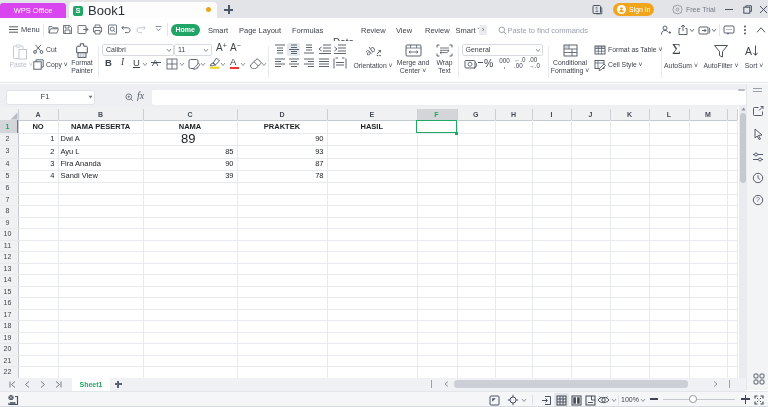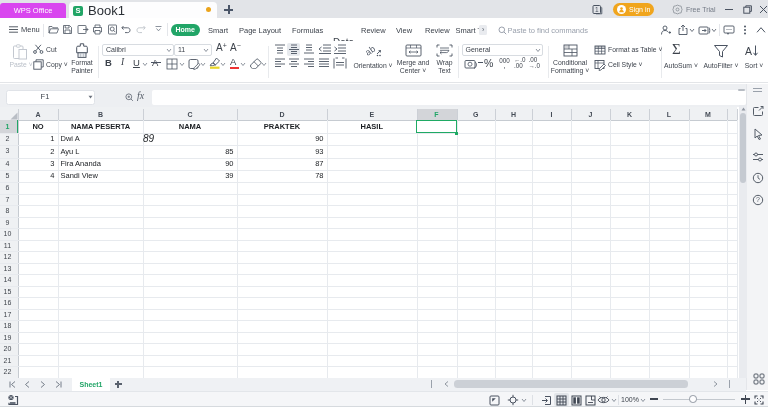--- a/index.html
+++ b/index.html
@@ -445,21 +445,21 @@
   <div class="abs" style="left:689px;top:15.400000000000006px;width:0.8px;height:257.5px;background:#e7eaee;"></div>
   <div class="abs" style="left:727px;top:15.400000000000006px;width:0.8px;height:257.5px;background:#e7eaee;"></div>
   <div class="abs" style="left:737px;top:15.400000000000006px;width:0.8px;height:257.5px;background:#e7eaee;"></div>
   <div class="abs" style="left:18px;top:16.7px;width:40px;text-align:center;font-size:7.5px;color:#1b1e22;font-weight:bold;line-height:9px;">NO</div>
   <div class="abs" style="left:58px;top:16.7px;width:85px;text-align:center;font-size:7.5px;color:#1b1e22;font-weight:bold;line-height:9px;">NAMA PESERTA</div>
   <div class="abs" style="left:143px;top:16.7px;width:94px;text-align:center;font-size:7.5px;color:#1b1e22;font-weight:bold;line-height:9px;">NAMA</div>
   <div class="abs" style="left:237px;top:16.7px;width:90px;text-align:center;font-size:7.5px;color:#1b1e22;font-weight:bold;line-height:9px;">PRAKTEK</div>
   <div class="abs" style="left:327px;top:16.7px;width:89.5px;text-align:center;font-size:7.5px;color:#1b1e22;font-weight:bold;line-height:9px;">HASIL</div>
   <div class="abs" style="left:18px;top:29.1px;width:36.5px;text-align:right;font-size:7.5px;color:#1b1e22;line-height:9px;">1</div>
   <div class="abs" style="left:60.5px;top:29.1px;width:85px;text-align:left;font-size:7.5px;color:#1b1e22;line-height:9px;">Dwi A</div>
-  <div class="abs" style="left:143px;top:29.1px;width:90.5px;text-align:left;font-size:10px;color:#1b1e22;line-height:9px;font-style:italic;">89</div>
+  <div class="abs" style="left:143px;top:29.1px;width:90.5px;text-align:center;font-size:13px;color:#1b1e22;line-height:9px;">89</div>
   <div class="abs" style="left:237px;top:29.1px;width:86.5px;text-align:right;font-size:7.5px;color:#1b1e22;line-height:9px;">90</div>
   <div class="abs" style="left:18px;top:41.5px;width:36.5px;text-align:right;font-size:7.5px;color:#1b1e22;line-height:9px;">2</div>
   <div class="abs" style="left:60.5px;top:41.5px;width:85px;text-align:left;font-size:7.5px;color:#1b1e22;line-height:9px;">Ayu L</div>
   <div class="abs" style="left:143px;top:41.5px;width:90.5px;text-align:right;font-size:7.5px;color:#1b1e22;line-height:9px;">85</div>
   <div class="abs" style="left:237px;top:41.5px;width:86.5px;text-align:right;font-size:7.5px;color:#1b1e22;line-height:9px;">93</div>
   <div class="abs" style="left:18px;top:53.9px;width:36.5px;text-align:right;font-size:7.5px;color:#1b1e22;line-height:9px;">3</div>
   <div class="abs" style="left:60.5px;top:53.9px;width:85px;text-align:left;font-size:7.5px;color:#1b1e22;line-height:9px;">Fira Ananda</div>
   <div class="abs" style="left:143px;top:53.9px;width:90.5px;text-align:right;font-size:7.5px;color:#1b1e22;line-height:9px;">90</div>
   <div class="abs" style="left:237px;top:53.9px;width:86.5px;text-align:right;font-size:7.5px;color:#1b1e22;line-height:9px;">87</div>
   <div class="abs" style="left:18px;top:66.3px;width:36.5px;text-align:right;font-size:7.5px;color:#1b1e22;line-height:9px;">4</div>

